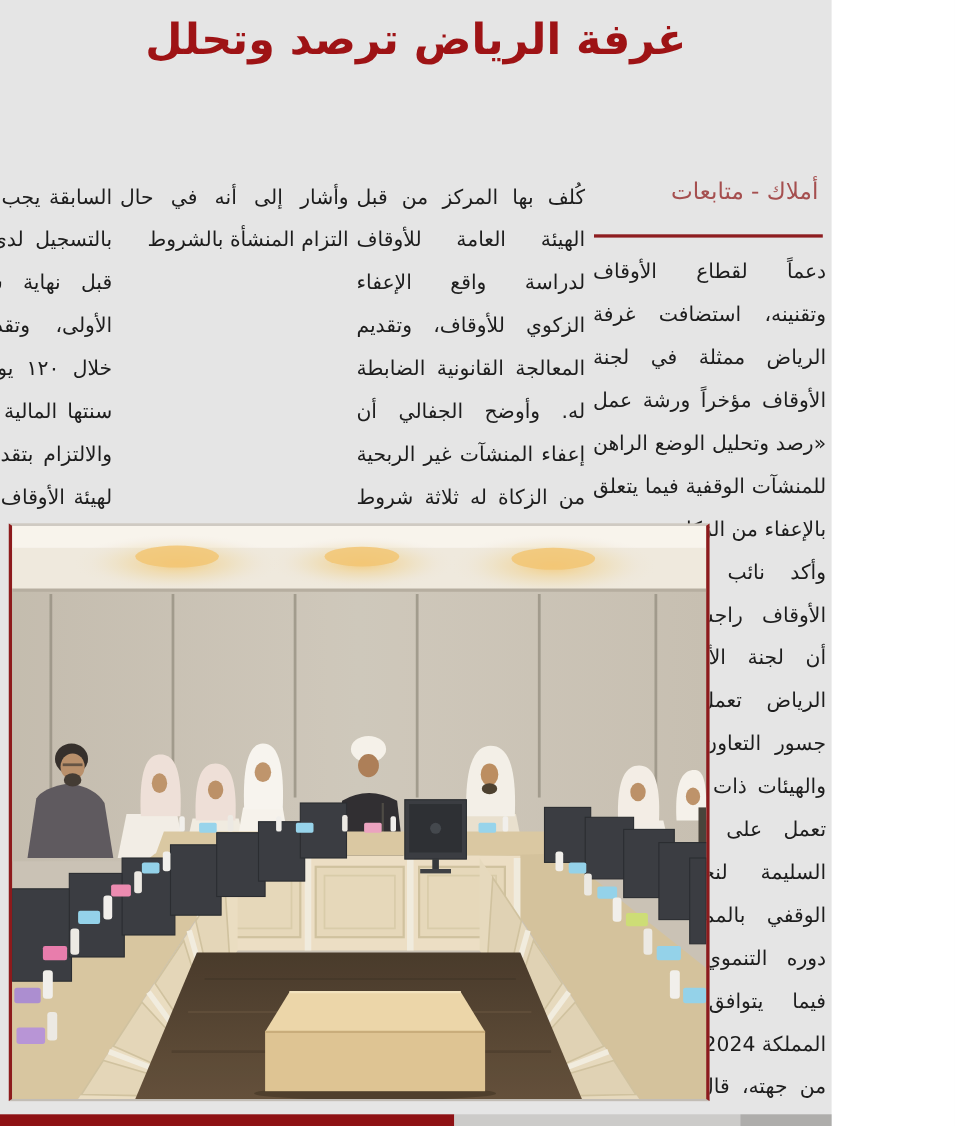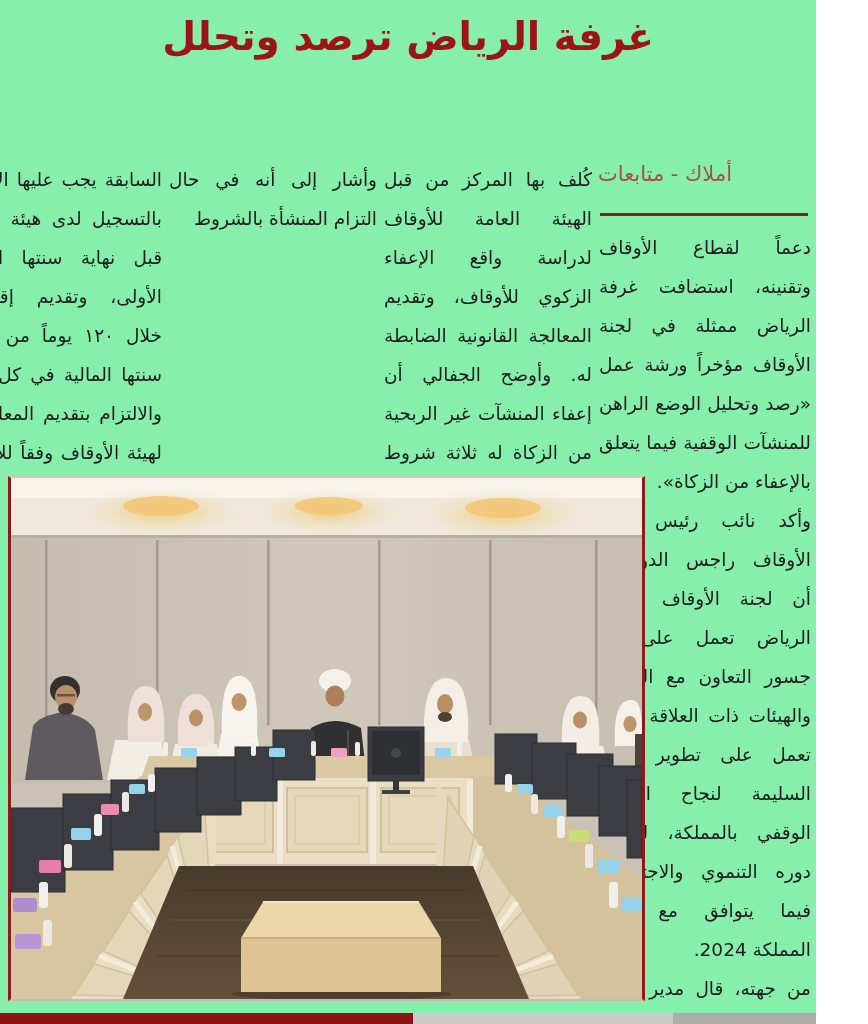--- a/index.html
+++ b/index.html
@@ -1,20 +1,20 @@
 <!DOCTYPE html>
 <html lang="ar"><head>
 <meta charset="utf-8">
 <style>
   html,body{margin:0;padding:0;background:#ffffff;}
-  .page{position:relative;width:816px;height:1024px;background:#86efac;overflow:hidden;
+  .page{position:relative;width:756px;height:1024px;background:#e5e5e5;overflow:hidden;
         font-family:"DejaVu Sans",sans-serif;direction:ltr;}
   .headline{position:absolute;top:4px;left:0;right:0;text-align:center;direction:rtl;
             color:#9e1315;font-weight:700;font-size:39px;line-height:1.7;}
-  .kicker{position:absolute;top:162px;right:12px;width:206px;text-align:left;direction:rtl;
+  .kicker{position:absolute;top:162px;right:12px;width:206px;text-align:right;direction:rtl;
           color:#a54f4f;font-size:21px;}
   .kicker-rule{position:absolute;top:213px;right:8px;width:208px;height:3px;background:#8e1d20;}
   .col{position:absolute;direction:rtl;text-align:justify;font-size:18.5px;line-height:39px;
        color:#1d1d1d;overflow:hidden;}
   .col p{margin:0;}
   .col1{top:228px;right:5px;width:212px;height:784px;margin-left:20px;}
   .col2{top:160px;right:224px;width:208px;height:306px;}
   .col3{top:160px;right:439px;width:208px;height:306px;}
   .col4{top:160px;right:654px;width:207px;height:306px;}
   .photo{position:absolute;top:476px;left:8px;width:631px;height:521px;background:#c8c1b5;

